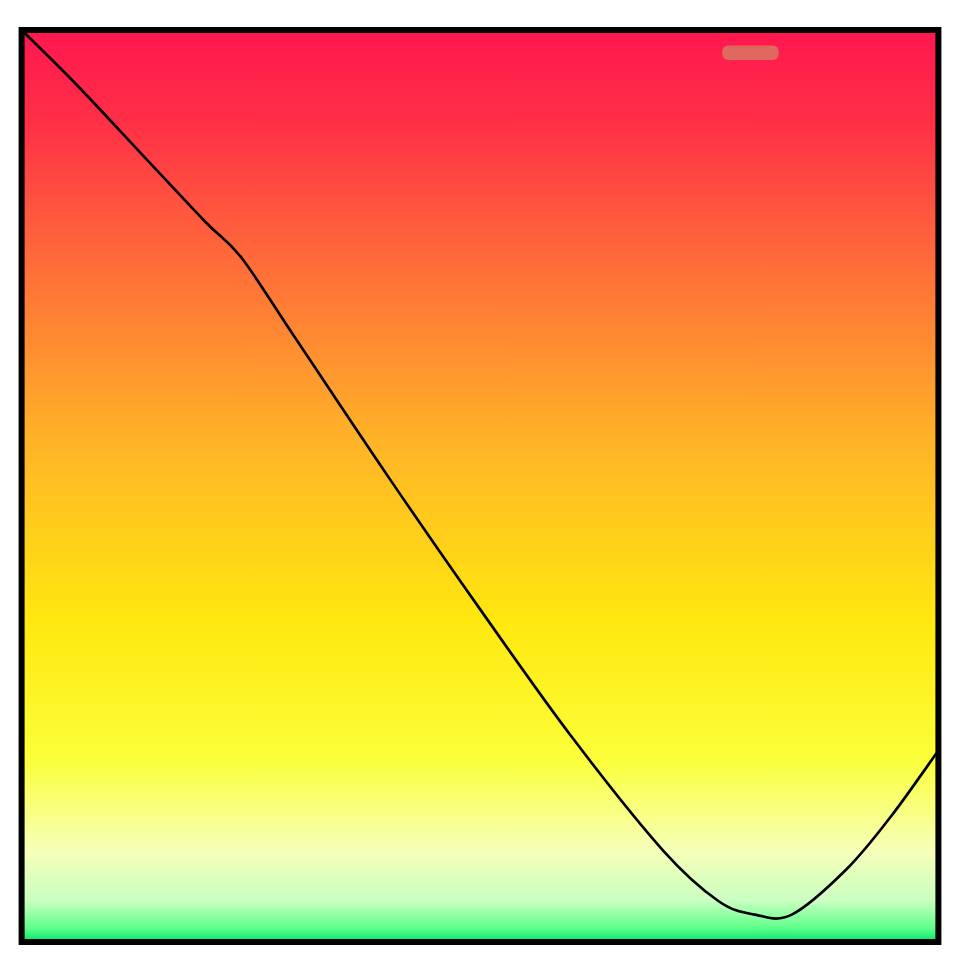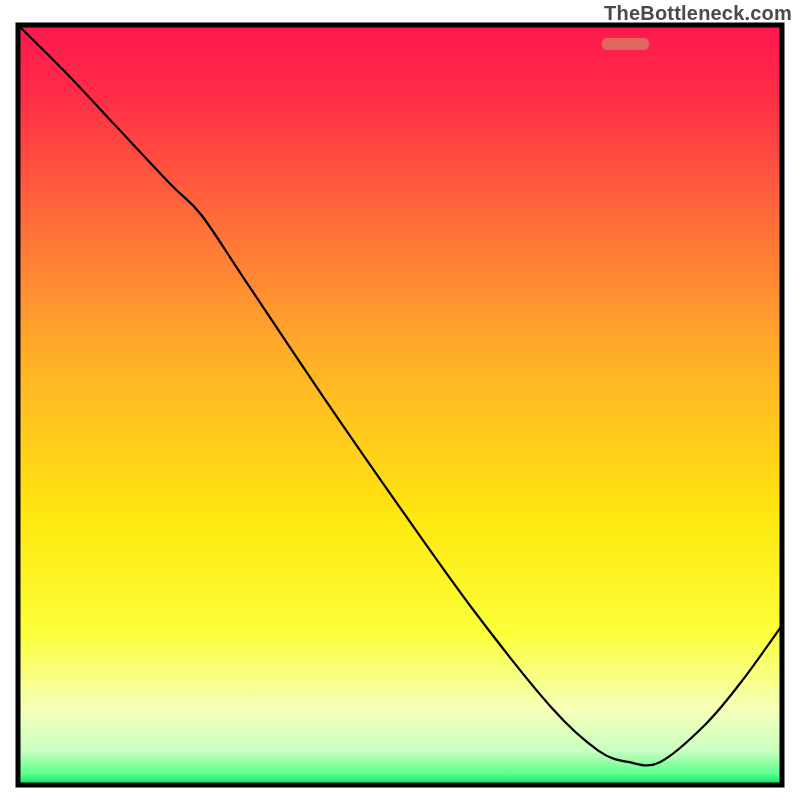--- a/index.html
+++ b/index.html
@@ -27,21 +27,20 @@
   svg {
     position: absolute;
     left: 0;
     top: 0;
   }
 </style>
 </head>
 <body>
 <div class="stage">
 
-  <div class="watermark">TheBottleneck.com</div>
 
   <svg id="chart-svg" width="800" height="800" viewBox="0 0 800 800">
     <defs>
 
       <linearGradient id="bg-grad" x1="0" y1="0" x2="0" y2="1">
 
       <stop offset="0.00%" stop-color="#ff174f"></stop>
           <stop offset="10.00%" stop-color="#ff2f46"></stop>
           <stop offset="25.00%" stop-color="#ff6a3a"></stop>
           <stop offset="45.00%" stop-color="#ffb327"></stop>

